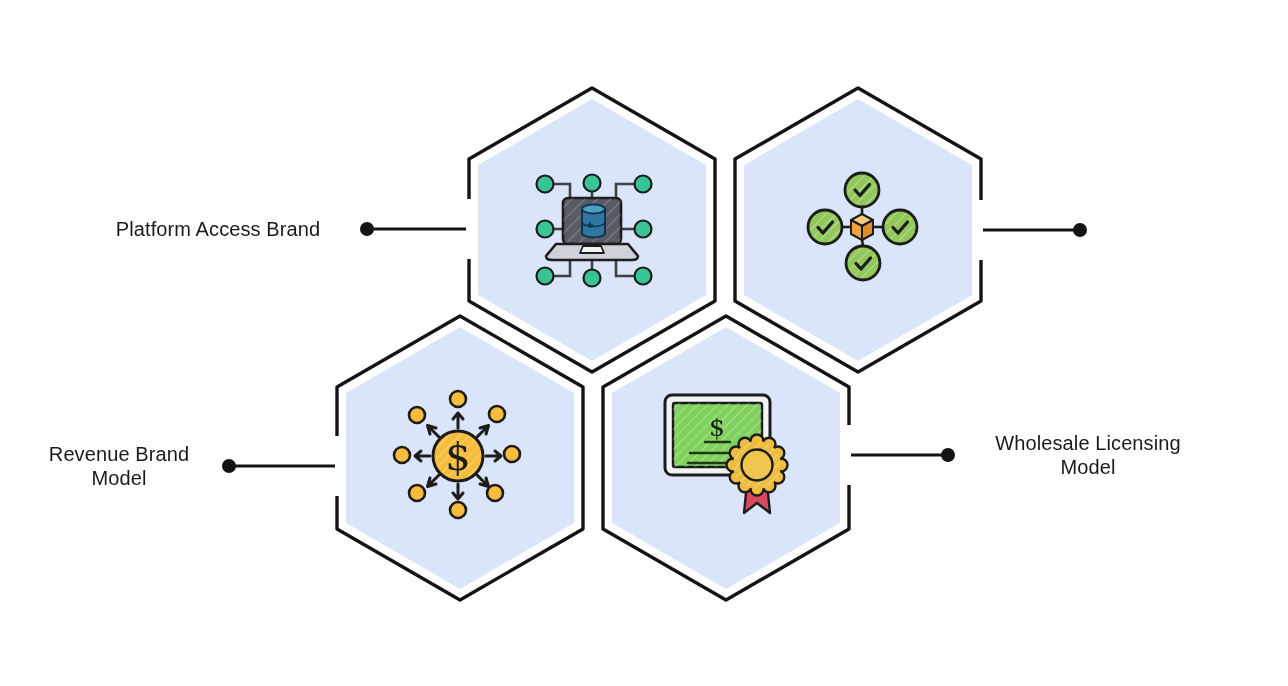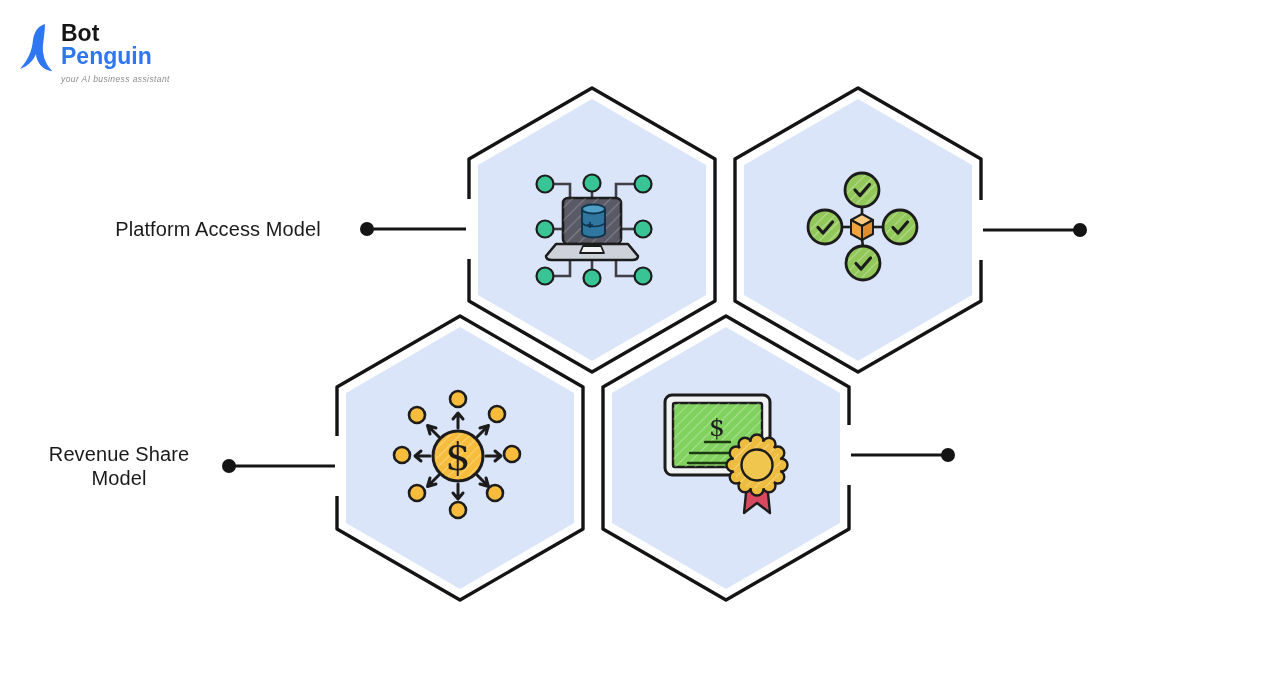--- a/index.html
+++ b/index.html
@@ -191,28 +191,18 @@
             <circle cx="12" cy="-20.8" r="6.5"></circle>
             <circle cx="20.8" cy="-12" r="6.5"></circle>
         </g>
         <circle cx="0" cy="0" r="24" fill="#eebd3f"></circle>
         <circle cx="0" cy="0" r="24" fill="url(#hatchWhite)"></circle>
         <circle cx="0" cy="0" r="15.5" fill="#f0c64e" stroke="#1c1c1c" stroke-width="2.4"></circle>
       </g>
     </g>
   </svg>
 
-  <div class="node-label" style="left:218px;top:229px;width:260px;">Platform Access Model</div>
-  <div class="node-label" style="left:119px;top:466px;width:170px;">Revenue Share Model</div>
-
-  <div class="logo">
-    <svg width="42" height="56" viewBox="0 0 42 56">
-      <path d="M 29 2 C 22 4 18 10 17 18 C 16 29 12 38 4 47 C 12 44 17 39 20 32 C 21 41 27 48 36 49 C 29 42 26 33 27 23 C 28 14 29 7 29 2 Z" fill="#2e77f0"></path>
-      <path d="M 20 32 C 21 41 27 48 36 49 C 31 44 28 38 27 31 Z" fill="#2e77f0" opacity="0.85"></path>
-    </svg>
-    <div class="logo-text">
-      <div class="logo-bot">Bot</div>
-      <div class="logo-penguin">Penguin</div>
-      <div class="logo-tagline">your AI business assistant</div>
-    </div>
-  </div>
+  <div class="node-label" style="left:218px;top:229px;width:260px;">Platform Access Brand</div>
+  <div class="node-label" style="left:119px;top:466px;width:170px;">Revenue Brand Model</div>
+  <div class="node-label" style="left:1088px;top:455px;width:220px;">Wholesale Licensing Model</div>
+
 
 </div>
 
 </body></html>

